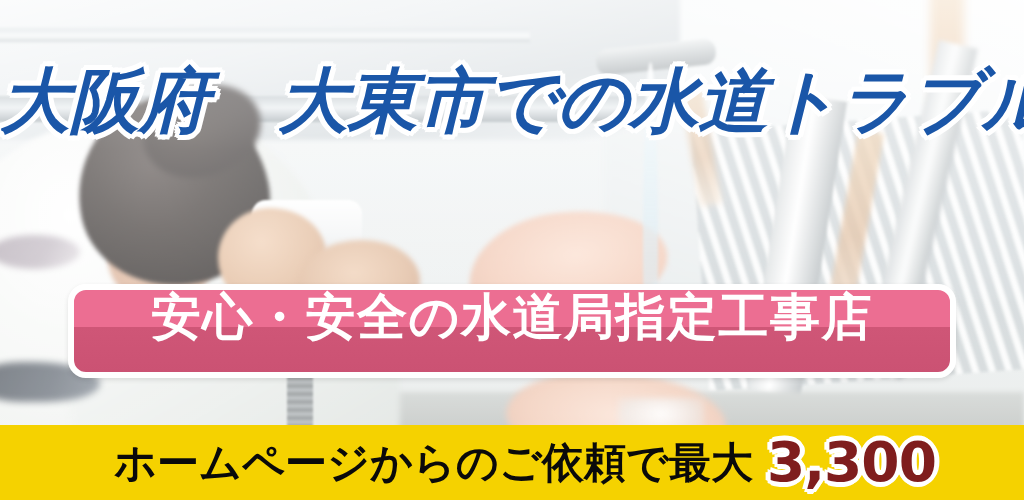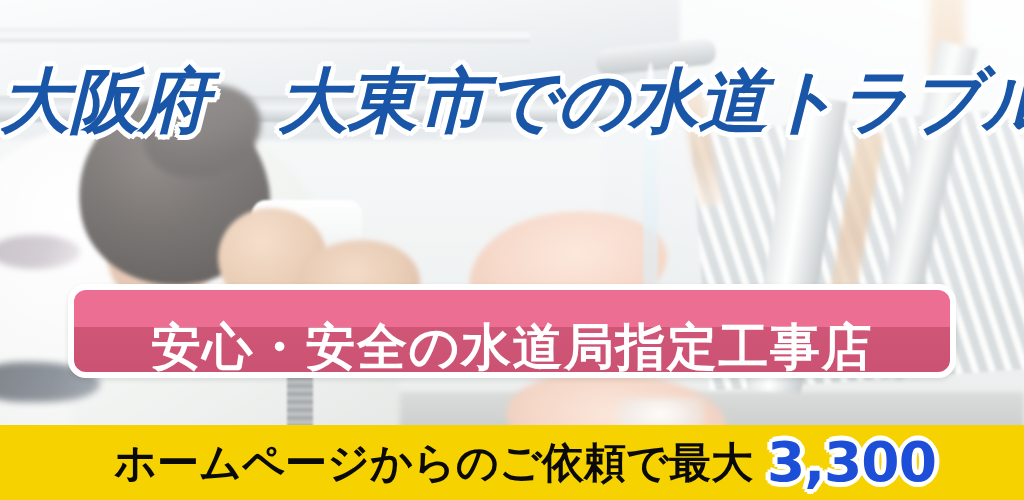--- a/index.html
+++ b/index.html
@@ -310,21 +310,21 @@
     top: 284px;
     width: 888px;
     height: 94px;
     box-sizing: border-box;
     border: 6px solid #ffffff;
     border-radius: 18px;
     background: linear-gradient(180deg,
       #ec6e92 0%, #ec6e92 45%,
       #cf5677 45%, #cb5273 100%);
     display: flex;
-    align-items: flex-end;
+    align-items: flex-start;
     justify-content: center;
     box-shadow: 0 2px 5px rgba(0,0,0,.10);
   }
   #cert-badge-label {
     color: #ffffff;
     font-size: 50px;
     font-weight: 700;
     letter-spacing: 1.5px;
     white-space: nowrap;
     line-height: 1;
@@ -346,21 +346,21 @@
     padding-left: 20px;
   }
   .disc-text {
     color: #0a0a0a;
     font-size: 42px;
     font-weight: 700;
     letter-spacing: 0px;
     line-height: 1;
   }
   #discount-amount {
-    color: #1d4ed8;
+    color: #7f1d1d;
     font-size: 55px;
     font-weight: 700;
     line-height: 1;
     margin: 0 14px;
     letter-spacing: -1px;
     text-shadow:
       3px 0 0 #fff, -3px 0 0 #fff, 0 3px 0 #fff, 0 -3px 0 #fff,
       2px 2px 0 #fff, -2px 2px 0 #fff, 2px -2px 0 #fff, -2px -2px 0 #fff,
       4px 0 0 #fff, -4px 0 0 #fff, 0 4px 0 #fff, 0 -4px 0 #fff,
       3px 3px 0 #fff, -3px 3px 0 #fff, 3px -3px 0 #fff, -3px -3px 0 #fff,

